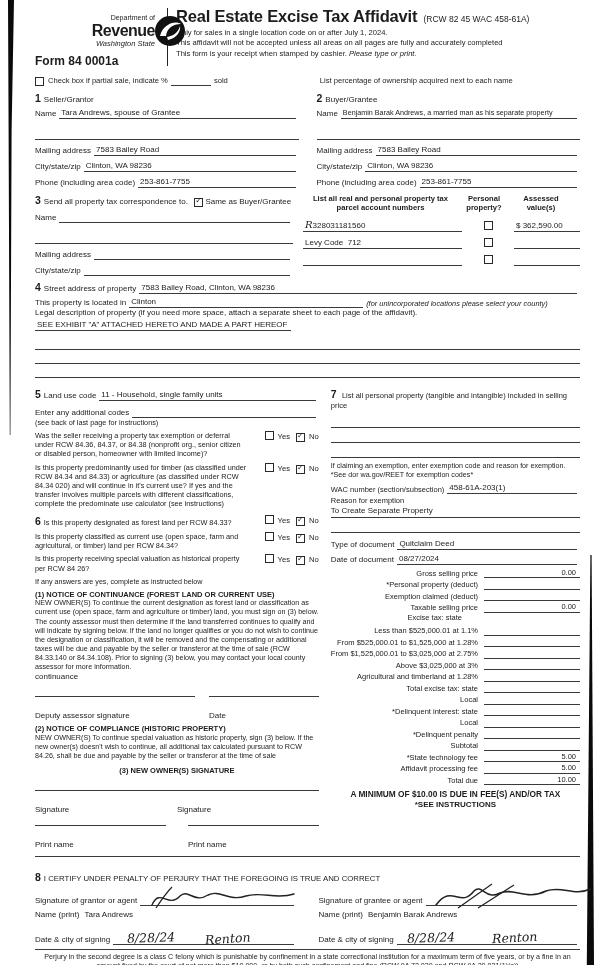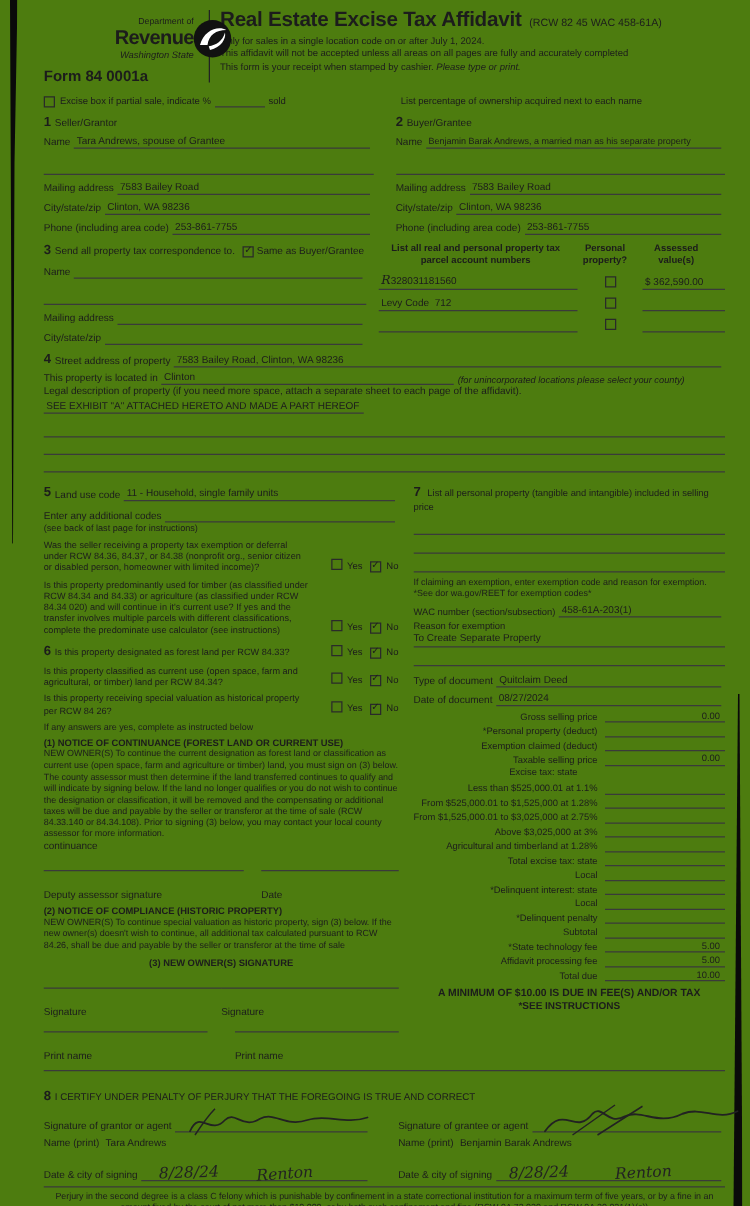--- a/index.html
+++ b/index.html
@@ -1,16 +1,16 @@
 <!DOCTYPE html>
 <html><head>
 <meta charset="utf-8">
 <style>
   html,body{margin:0;padding:0;background:#e8e8e8;}
-  .page{position:relative;width:600px;height:965px;background:#4d7c0f;
+  .page{position:relative;width:600px;height:965px;background:#ffffff;
         font-family:"Liberation Sans",sans-serif;color:#1c1c1c;font-size:8px;
         line-height:1.25;overflow:hidden;}
   
   .artifact-left{position:absolute;left:8px;top:0;width:6px;height:435px;background:#0a0a0a;
         clip-path:polygon(0 0,100% 0,60% 30%,40% 100%,30% 100%,10% 30%);}
   .artifact-right{position:absolute;right:6px;top:555px;width:8px;height:410px;background:#0a0a0a;
         clip-path:polygon(55% 0,70% 0,100% 100%,10% 100%);}
   .content{position:absolute;left:35px;top:6px;width:545px;}
   
   .hdr{display:flex;align-items:flex-start;}
@@ -54,21 +54,21 @@
   .pth3{width:62px;}
   .ptrow{display:flex;align-items:flex-end;margin-top:6px;}
   .ptc1{width:155px;border-bottom:1px solid #3a3a3a;padding:0 2px;min-height:10px;}
   .ptc2{width:52px;text-align:center;}
   .ptc3{width:62px;border-bottom:1px solid #3a3a3a;min-height:10px;padding:0 2px;}
   .scriptR{font-family:"DejaVu Serif",serif;font-style:italic;font-size:10px;}
   
   .midcols{display:flex;gap:12px;margin-top:4px;}
   .midleft{width:292px;}
   .midright{flex:1;}
-  .qrow{display:flex;justify-content:space-between;align-items:flex-end;margin-top:4px;}
+  .qrow{display:flex;justify-content:space-between;margin-top:4px;}
   .qtext{width:212px;font-size:7.3px;}
   .yn{white-space:nowrap;font-size:7.6px;margin-bottom:1px;}
   .yn .cb{margin:0 2px 0 6px;}
   .smallpara{font-size:7.15px;line-height:1.28;}
   .ntitle{font-weight:bold;font-size:7.5px;margin-top:3px;}
   
   .ttrow{display:flex;justify-content:flex-end;align-items:flex-end;height:11.5px;font-size:7.5px;}
   .ttlabel{text-align:right;white-space:nowrap;}
   .ttline{width:92px;border-bottom:1px solid #3a3a3a;text-align:right;margin-left:6px;padding-right:4px;}
   .tthead{height:11.5px;font-size:7.5px;text-align:right;padding-right:118px;}
@@ -116,21 +116,21 @@
           <span class="titleref">(RCW 82 45 WAC 458-61A)</span>
         </div>
         <div class="note">Only for sales in a single location code on or after July 1, 2024.</div>
         <div class="note">This affidavit will not be accepted unless all areas on all pages are fully and accurately completed</div>
         <div class="note"><span>This form is your receipt when stamped by cashier. </span><span class="i">Please type or print.</span></div>
       </div>
     </div>
 
     <div class="partialrow">
       <span class="cb"></span>
-      <span style="margin-left:4px">Excise box if partial sale, indicate %</span>
+      <span style="margin-left:4px">Check box if partial sale, indicate %</span>
       <span class="shortline"></span>
       <span>sold</span>
       <span style="margin-left:92px">List percentage of ownership acquired next to each name</span>
     </div>
 
     <div class="cols12">
       <div class="col12">
         <div class="sechead"><span class="secnum">1</span><span>Seller/Grantor</span></div>
         <div class="row">
             <span>Name</span>

